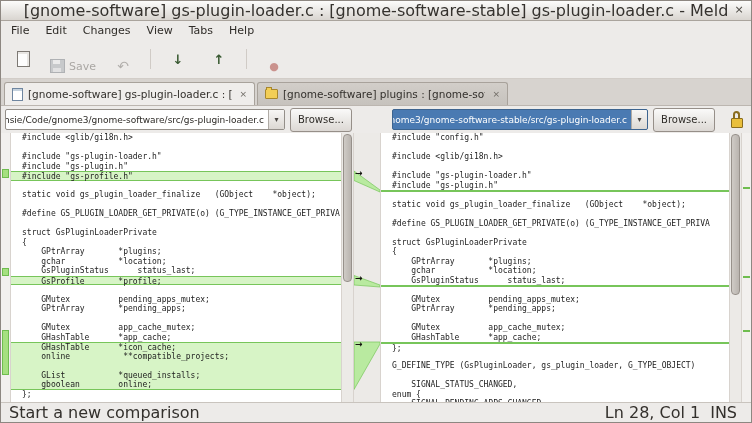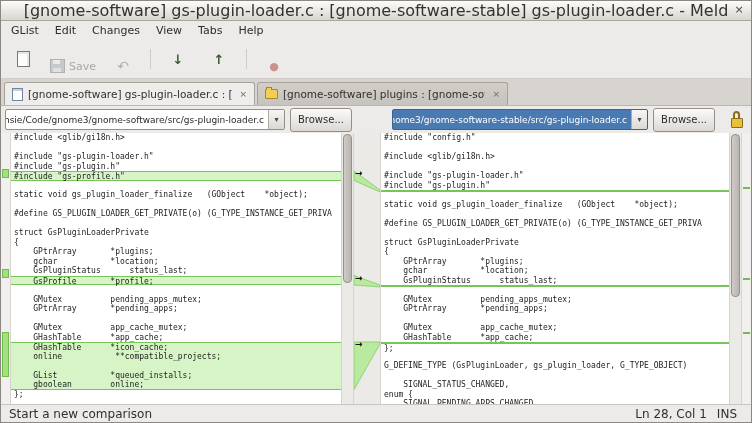--- a/index.html
+++ b/index.html
@@ -47,48 +47,48 @@
   .lock-shackle{position:absolute;top:0;left:3px;width:7px;height:7px;border:2px solid #8a6d1f;border-bottom:none;border-radius:4px 4px 0 0;box-sizing:border-box;}
   .lock-body{position:absolute;bottom:0;left:1px;width:12px;height:10px;background:#e9bf3c;border:1px solid #8a6d1f;border-radius:1px;box-sizing:border-box;}
 
   .diff-area{flex:1;display:flex;min-height:0;background:#fff;}
   .diffmap{flex:0 0 9px;background:#f2f0ee;position:relative;border-right:1px solid #d8d3ce;}
   .diffmap.right-map{border-right:none;border-left:1px solid #d8d3ce;}
   .diffmap .mark{position:absolute;left:1px;right:1px;background:#a5e080;border:1px solid #6fbd4f;box-sizing:border-box;}
   .pane{position:relative;overflow:hidden;background:#fff;font-family:"DejaVu Sans Mono","Liberation Mono",monospace;font-size:8px;color:#1c1c1c;}
   #pane-left{flex:0 0 330px;width:330px;}
   #pane-right{flex:1;}
-  .code-line{height:9.5px;line-height:9.5px;white-space:pre;padding-left:3px;box-sizing:border-box;}
+  .code-line{height:9.5px;line-height:9.5px;white-space:pre;padding-left:11px;box-sizing:border-box;}
   .code-line.chunk{background:#d7f4c6;}
   .code-line.chunk-start{border-top:1px solid #77c55a;}
   .code-line.chunk-end{border-bottom:1px solid #77c55a;}
   .code-line.ins-top{border-top:2px solid #77c55a;}
   .vscroll{flex:0 0 11px;background:#eceae7;position:relative;border-left:1px solid #d8d3ce;}
   .vscroll .thumb{position:absolute;left:1px;right:1px;border-radius:4px;background:linear-gradient(90deg,#cfcbc6,#b9b4af);border:1px solid #97918b;box-sizing:border-box;}
   #vscroll-left .thumb{top:1px;height:55%;}
   #vscroll-right .thumb{top:1px;height:60%;}
   .gutter{flex:0 0 26px;background:#eceae7;position:relative;border-left:1px solid #d8d3ce;border-right:1px solid #d8d3ce;}
   .gutter svg{position:absolute;left:0;top:0;}
   .chg-arrow{position:absolute;left:1px;font-size:9px;font-weight:bold;color:#14140f;line-height:9px;cursor:default;}
 
-  .statusbar{flex:0 0 17px;background:#edebe9;border-top:1px solid #c9c4be;display:flex;align-items:center;justify-content:space-between;padding:0 8px;font-size:12px;color:#33302c;}
+  .statusbar{flex:0 0 17px;background:#edebe9;border-top:1px solid #c9c4be;display:flex;align-items:center;justify-content:space-between;padding:0 8px;font-size:16px;color:#33302c;}
   .status-right{display:flex;gap:10px;padding-right:6px;}
 </style>
 </head>
 <body>
 
 <div class="window">
 
   <div class="titlebar">
     <span class="title">[gnome-software] gs-plugin-loader.c : [gnome-software-stable] gs-plugin-loader.c - Meld</span>
     <span class="win-close">×</span>
   </div>
 
   <div class="menubar">
-    <div class="menu-item">GList</div>
+    <div class="menu-item">File</div>
     <div class="menu-item">Edit</div>
     <div class="menu-item">Changes</div>
     <div class="menu-item">View</div>
     <div class="menu-item">Tabs</div>
     <div class="menu-item">Help</div>
   </div>
 
   <div class="toolbar">
     <div class="tool-btn">
       <span class="ic-new"></span>

